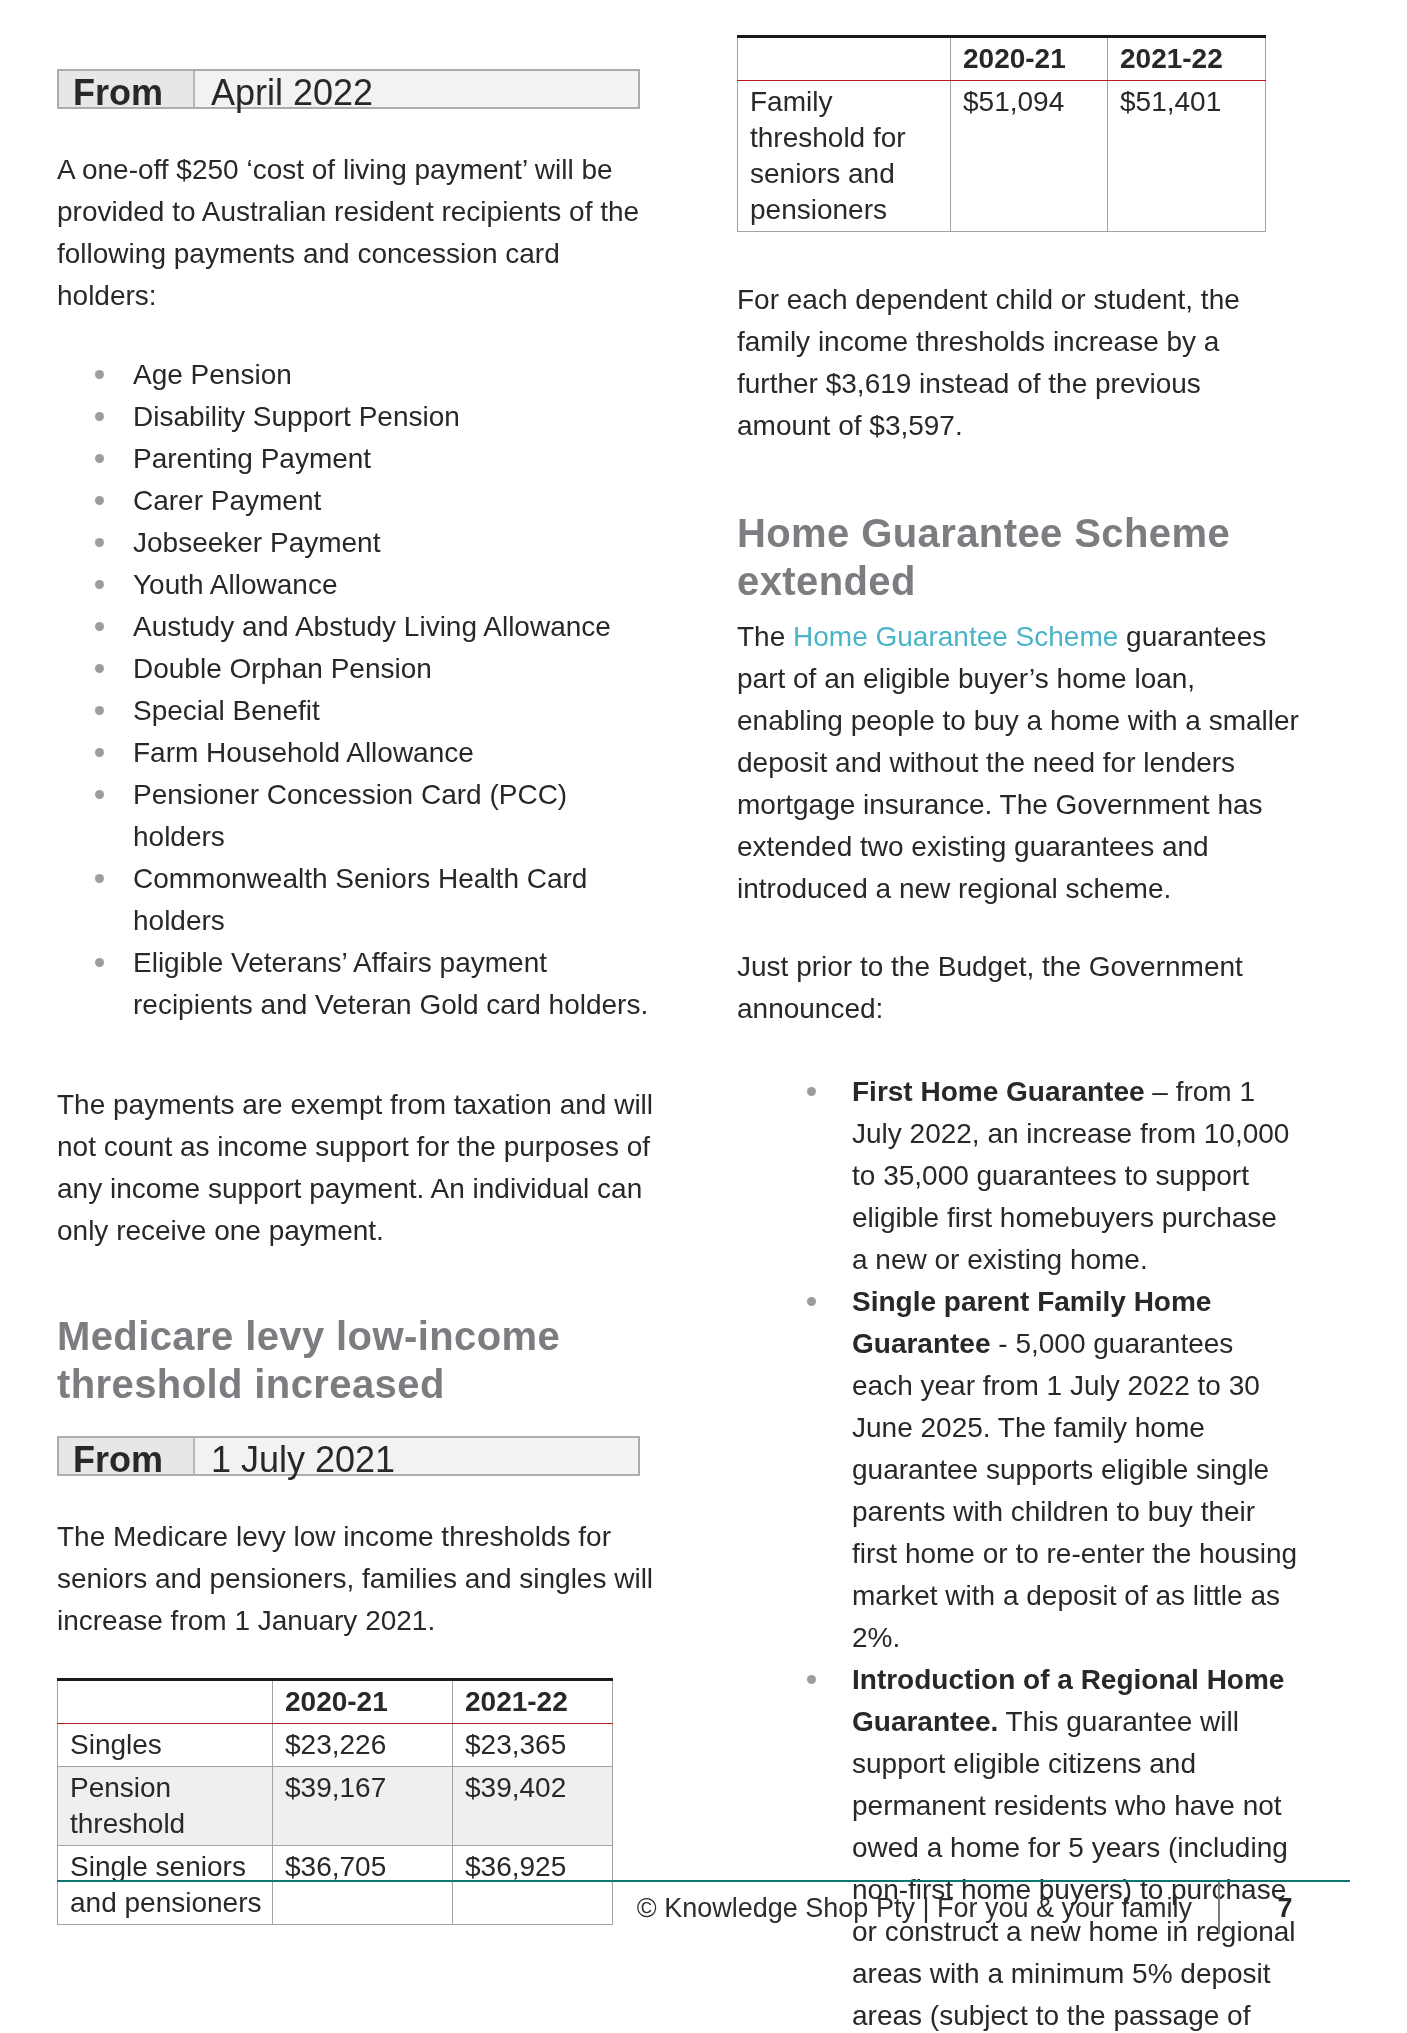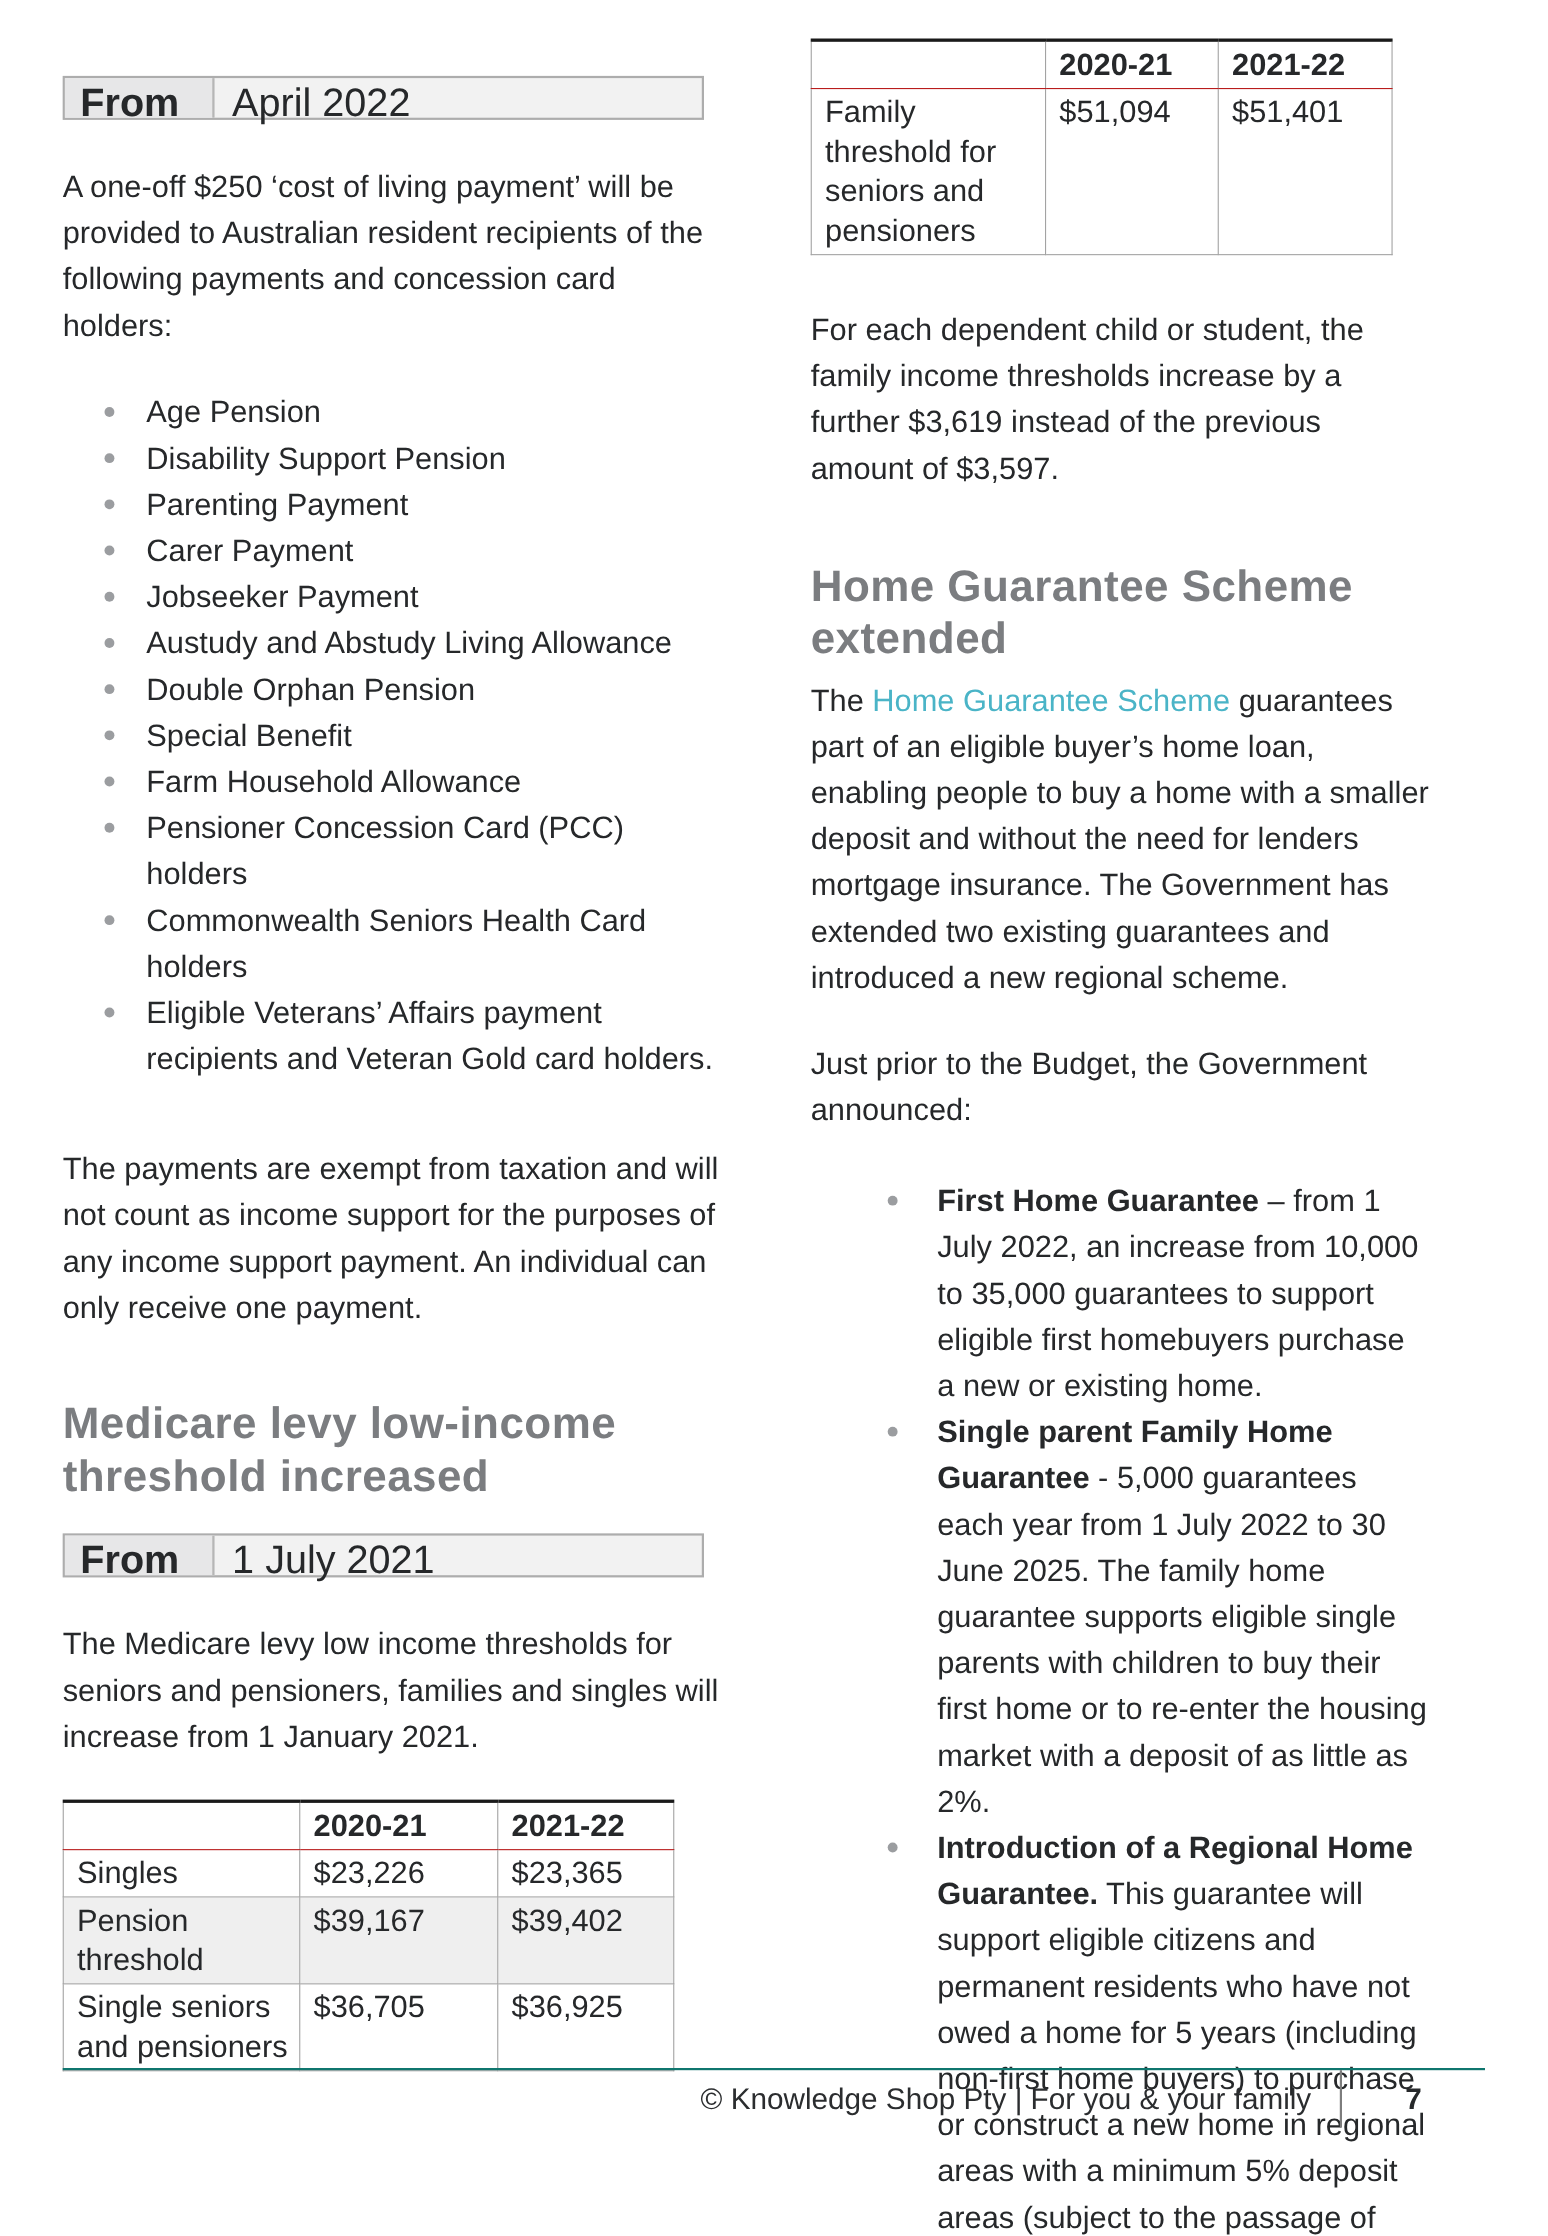--- a/index.html
+++ b/index.html
@@ -66,20 +66,21 @@
 
         <li><span>Disability Support Pension</span></li>
 
         <li><span>Parenting Payment</span></li>
 
         <li><span>Carer Payment</span></li>
 
 
         <li><span>Jobseeker Payment</span></li>
 
+        <li><span>Youth Allowance</span></li>
 
         <li><span>Austudy and Abstudy Living Allowance</span></li>
 
         <li><span>Double Orphan Pension</span></li>
 
         <li><span>Special Benefit</span></li>
 
         <li><span>Farm Household Allowance</span></li>
 
         <li><span>Pensioner Concession Card (PCC) holders</span></li>

